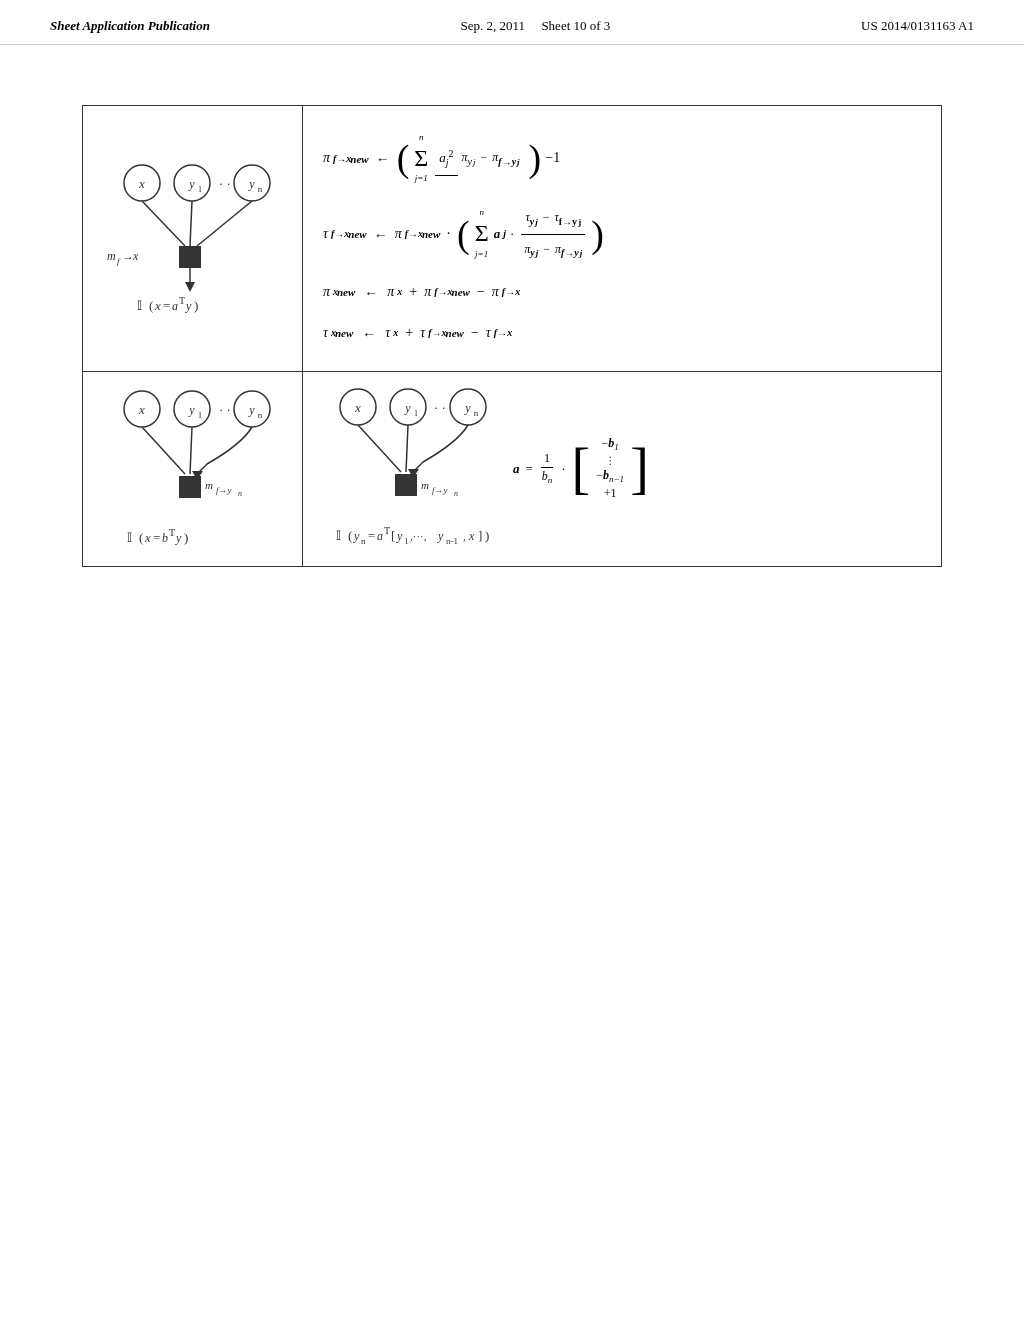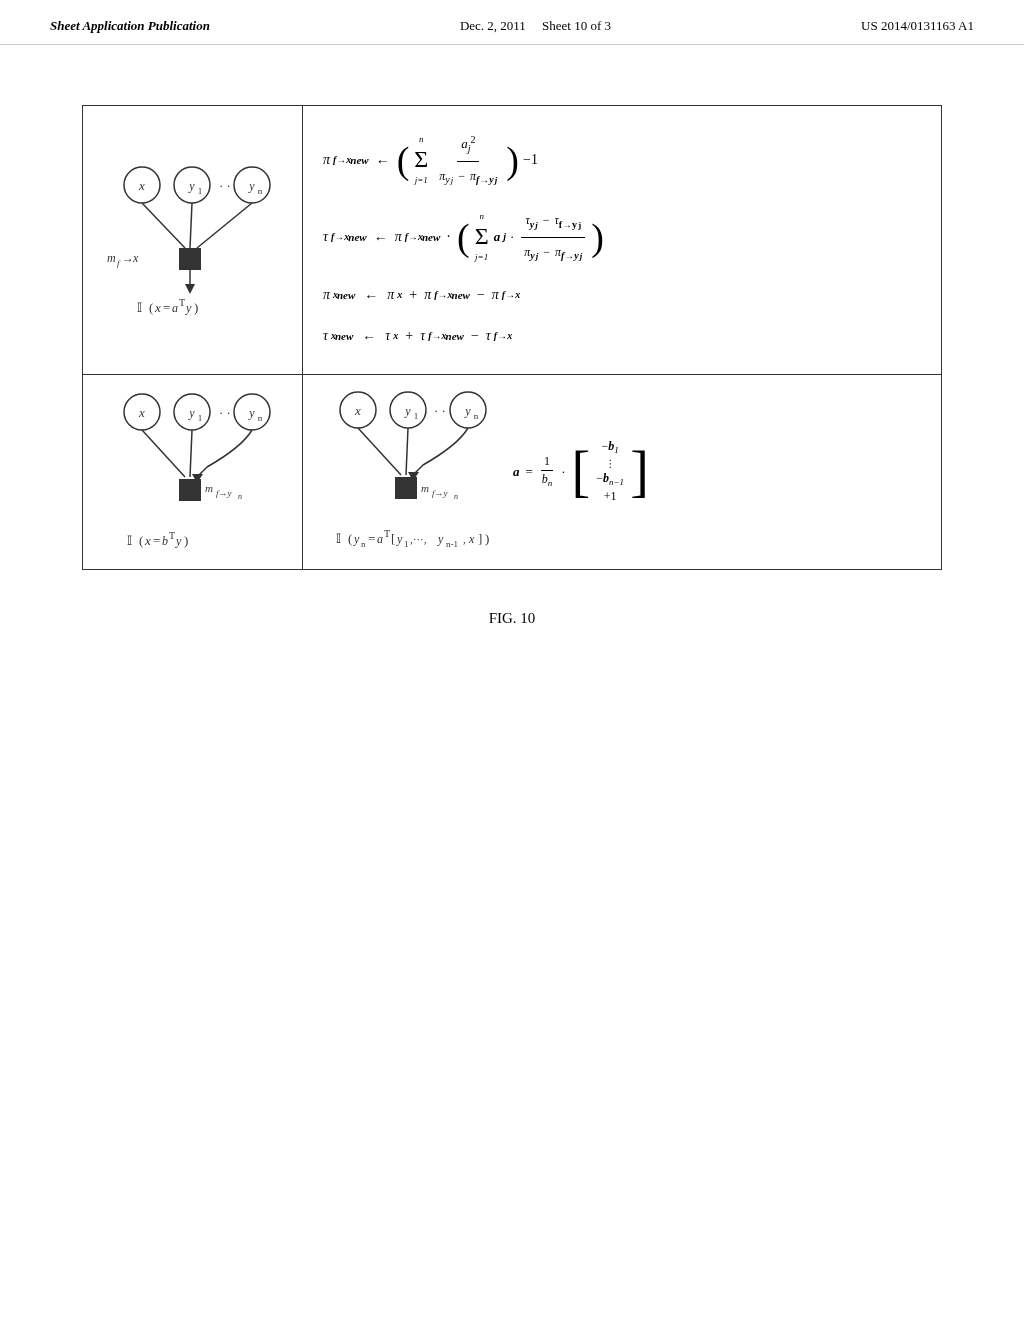--- a/index.html
+++ b/index.html
@@ -78,21 +78,21 @@
       font-size: 15px;
     }
 
   </style>
 </head>
 <body>
 
 <div class="header">
   <div class="header-left">Sheet Application Publication</div>
   <div class="header-center">
-    <span>Dec. 2, 2011</span>
+    <span>Sep. 2, 2011</span>
     &nbsp;&nbsp;&nbsp;
     <span>Sheet 10 of 3</span>
   </div>
   <div class="header-right">US 2014/0131163 A1</div>
 </div>
 
 <div class="main">
 
   <table class="eq-table">
 
@@ -152,21 +152,21 @@
             <span style="font-size:14px; margin:0 4px;">←</span>
 
             <span style="font-size:38px; font-weight:200; line-height:0.8;">(</span>
 
             <span style="display:inline-flex; flex-direction:column; align-items:center; vertical-align:middle; font-size:12px; margin:0 2px;">
               <span style="font-size:9px; font-style:italic;">n</span>
               <span style="font-size:24px; line-height:0.9;">Σ</span>
               <span style="font-size:9px; font-style:italic;">j=1</span>
             </span>
 
-            <span style="display:inline-flex; flex-direction:column; align-items:center; vertical-align:middle; margin:0 2px;">
+            <span style="display:inline-flex; align-items:center; vertical-align:middle; margin:0 2px;">
               <span style="border-bottom:1px solid #000; padding:1px 4px; font-size:13px;">
                 <span style="font-style:italic;">a</span><span style="vertical-align:sub; font-size:10px; font-style:italic;">j</span><span style="vertical-align:super; font-size:10px;">2</span>
               </span>
               <span style="padding:1px 4px; font-size:12px;">
                 <span style="font-style:italic;">π</span><span style="font-weight:normal; font-style:italic; vertical-align:sub; font-size:10px;">y<span style="font-size:9px; font-style:italic; margin-left:1px;">j</span></span>
                 <span style="margin:0 2px;">−</span>
                 <span style="font-style:italic;">π</span><span style="font-weight:bold; font-style:italic; vertical-align:sub; font-size:10px;">f→y<span style="font-size:9px; margin-left:1px;">j</span></span>
               </span>
             </span>
             <span style="font-size:38px; font-weight:200; line-height:0.8;">)</span>
@@ -354,17 +354,14 @@
             <span style="font-size:56px; font-weight:100; line-height:0.7;">]</span>
           </div>
 
         </div>
       </td>
     </tr>
 
   </tbody>
     </table>
 
-  <div class="fig-caption">
-    <span>FIG. 10</span>
-  </div>
 
 </div>
 
 </body></html>

